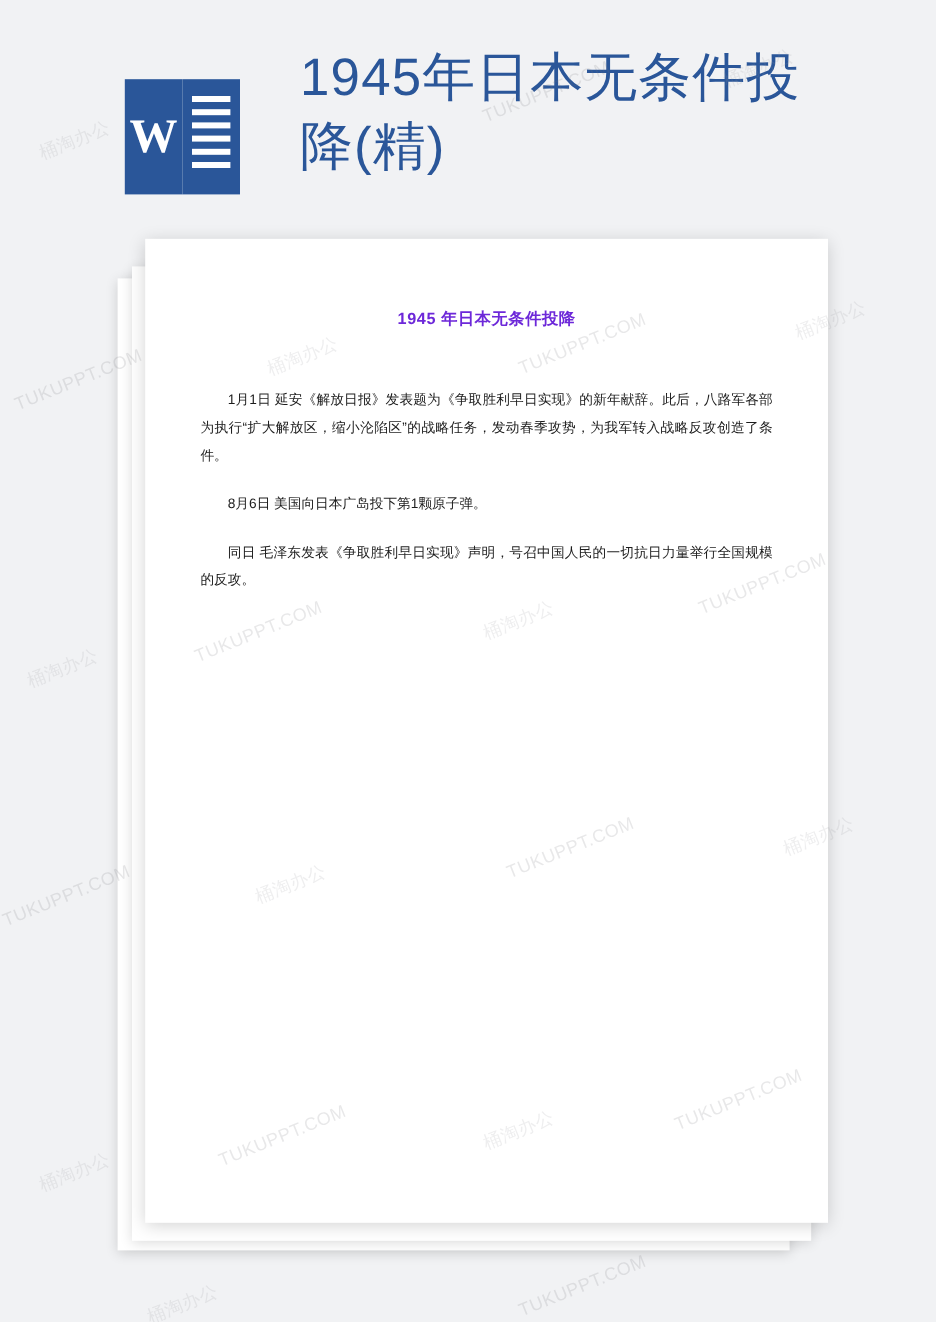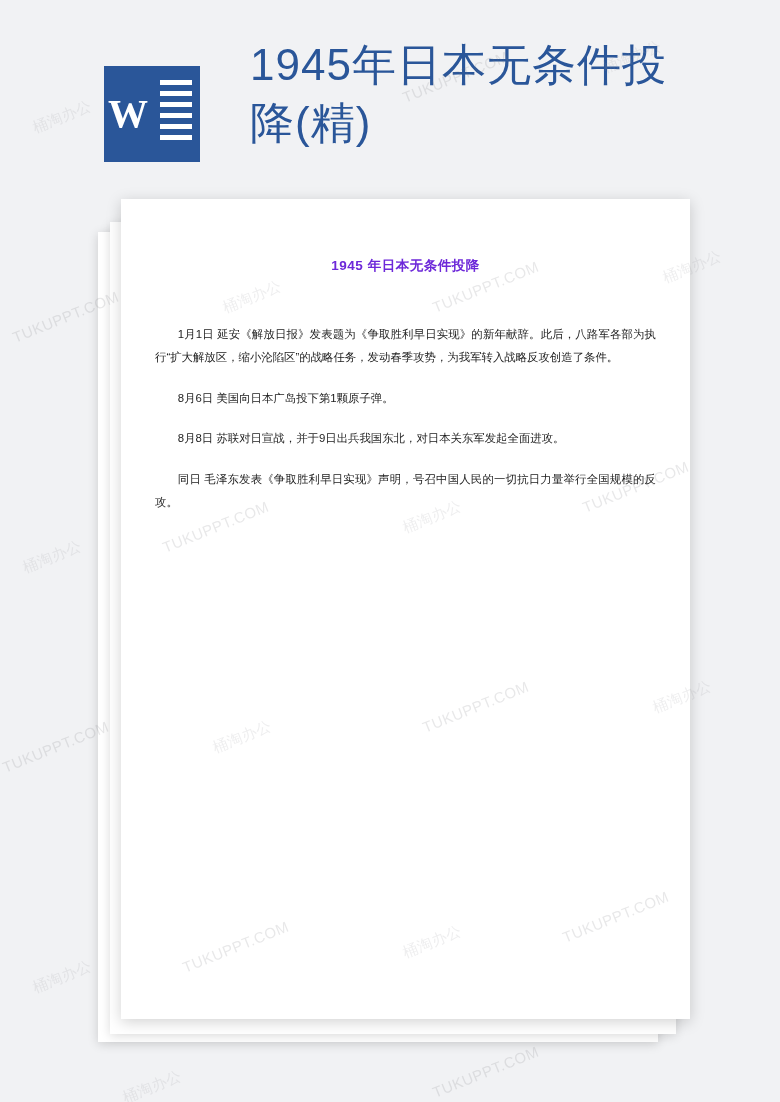--- a/index.html
+++ b/index.html
@@ -118,21 +118,21 @@
     margin: 58px 0 0 0;
     text-align: center;
     font-size: 13.5px;
     font-weight: bold;
     color: #6d28d9;
     font-family: "Liberation Sans", sans-serif;
     letter-spacing: 0.5px;
   }
 
   .body-text {
-    margin: 4px;
+    margin: 16px;
     padding: 0 30px;
   }
 
   .para {
     margin: 0 0 18px 0;
     font-size: 11.4px;
     line-height: 2.0;
     color: #1c1c1c;
     text-align: justify;
     text-indent: 2em;
@@ -191,21 +191,20 @@
   </div>
 
   <div class="paper-back2"></div>
   <div class="paper-back1"></div>
 
   <div class="paper">
     <div class="page-heading">1945 年日本无条件投降</div>
     <div class="body-text">
       <p class="para first">1月1日  延安《解放日报》发表题为《争取胜利早日实现》的新年献辞。此后，八路军各部为执行“扩大解放区，缩小沦陷区”的战略任务，发动春季攻势，为我军转入战略反攻创造了条件。</p>
       <p class="para">8月6日  美国向日本广岛投下第1颗原子弹。</p>
-      <p class="para">8月8日  苏联对日宣战，并于9日出兵我国东北，对日本关东军发起全面进攻。</p>
       <p class="para">同日  毛泽东发表《争取胜利早日实现》声明，号召中国人民的一切抗日力量举行全国规模的反攻。</p>
     </div>
   </div>
 
   <div class="wm-layer">
     <div class="wm light" style="left:30px;  top:120px;">桶淘办公</div>
     <div class="wm" style="left:400px; top:90px;">TUKUPPT.COM</div>
     <div class="wm light" style="left:600px; top:60px;">桶淘办公</div>
 
     <div class="wm" style="left:10px;  top:330px;">TUKUPPT.COM</div>

